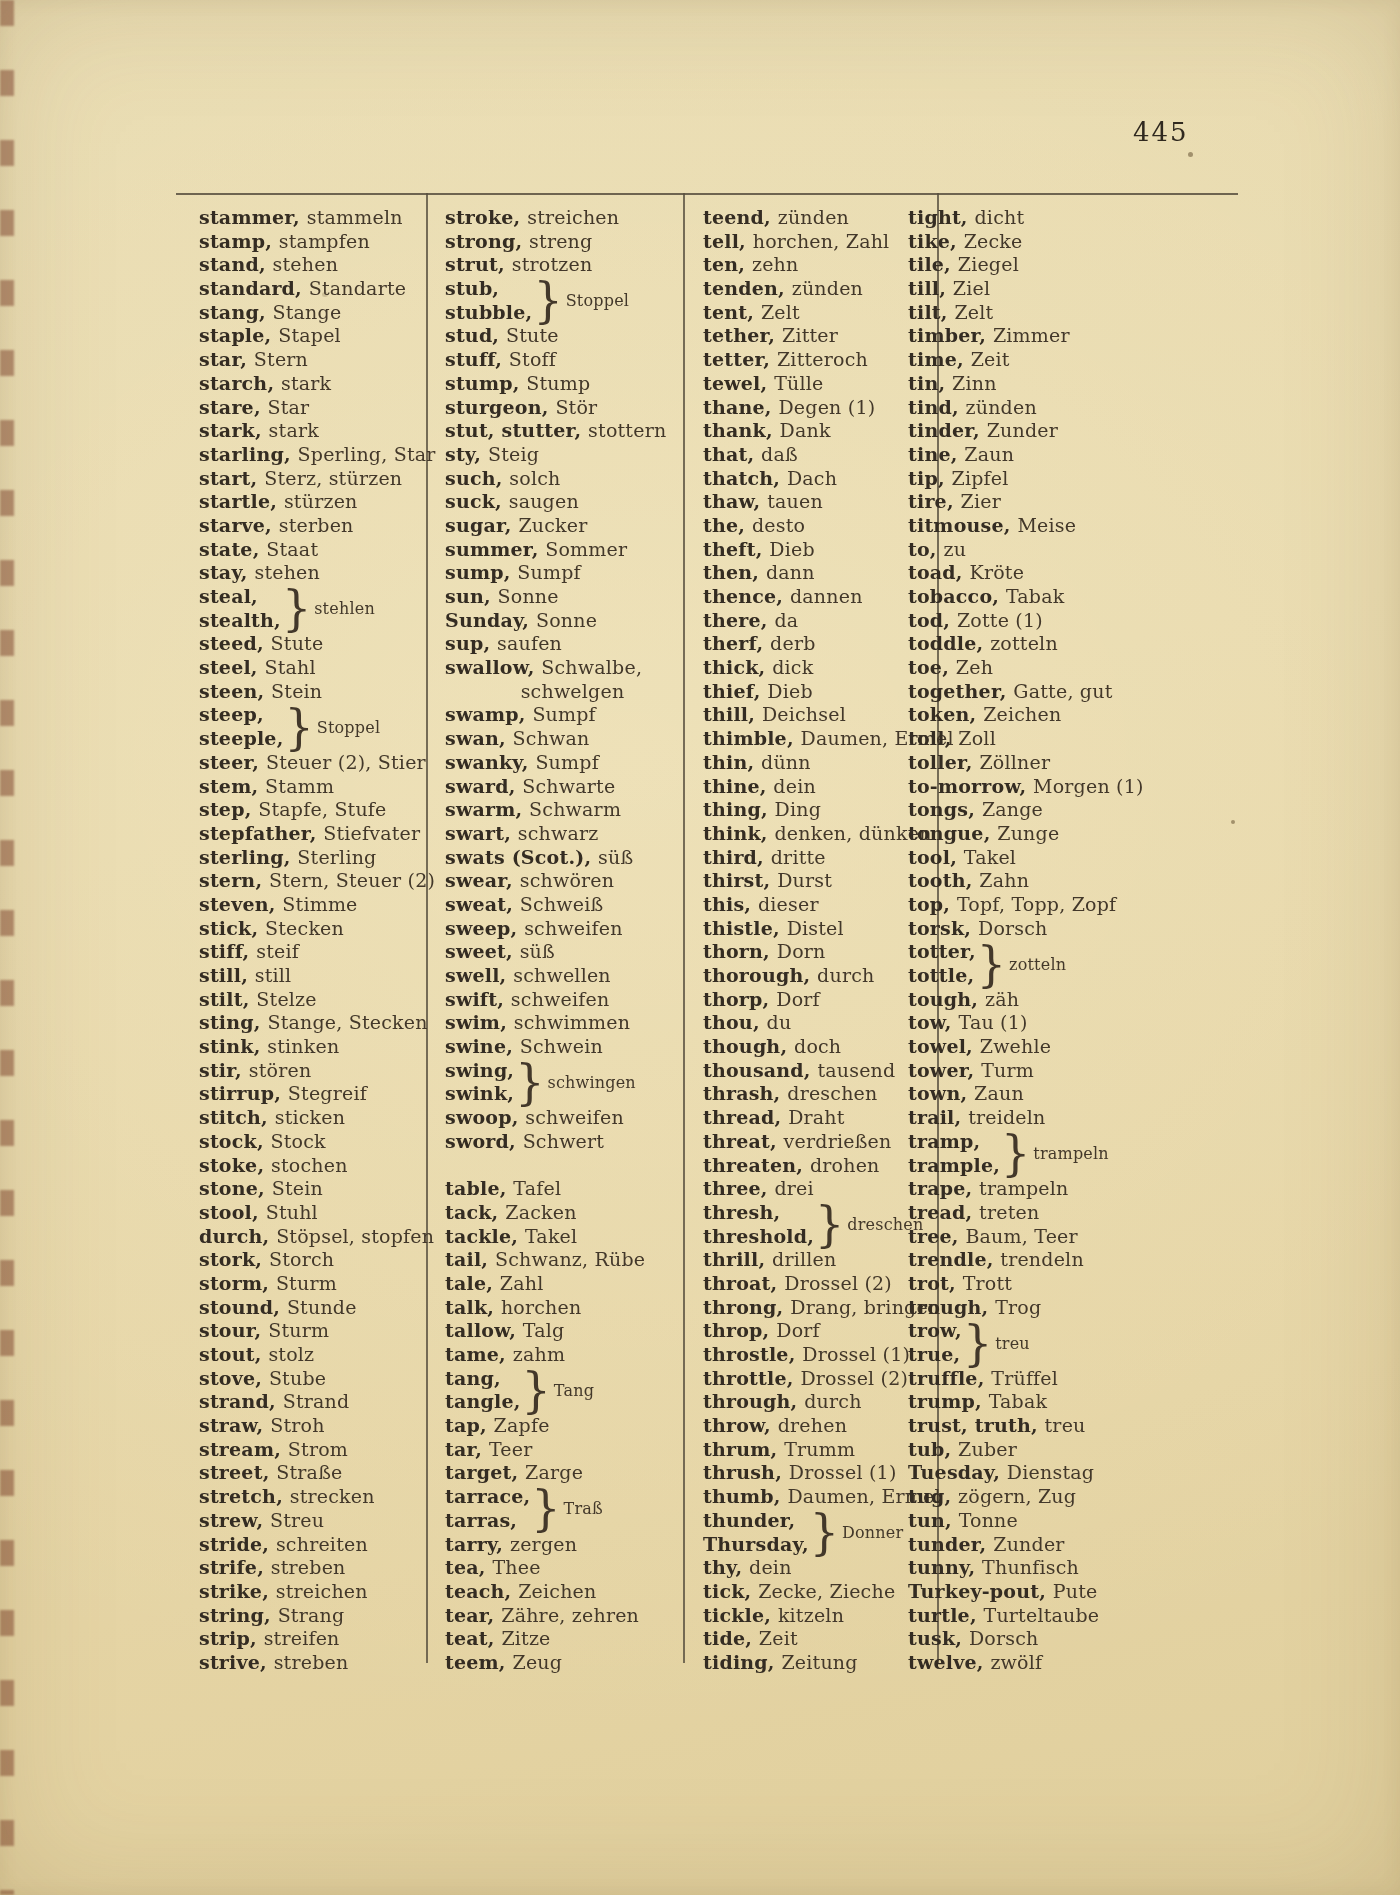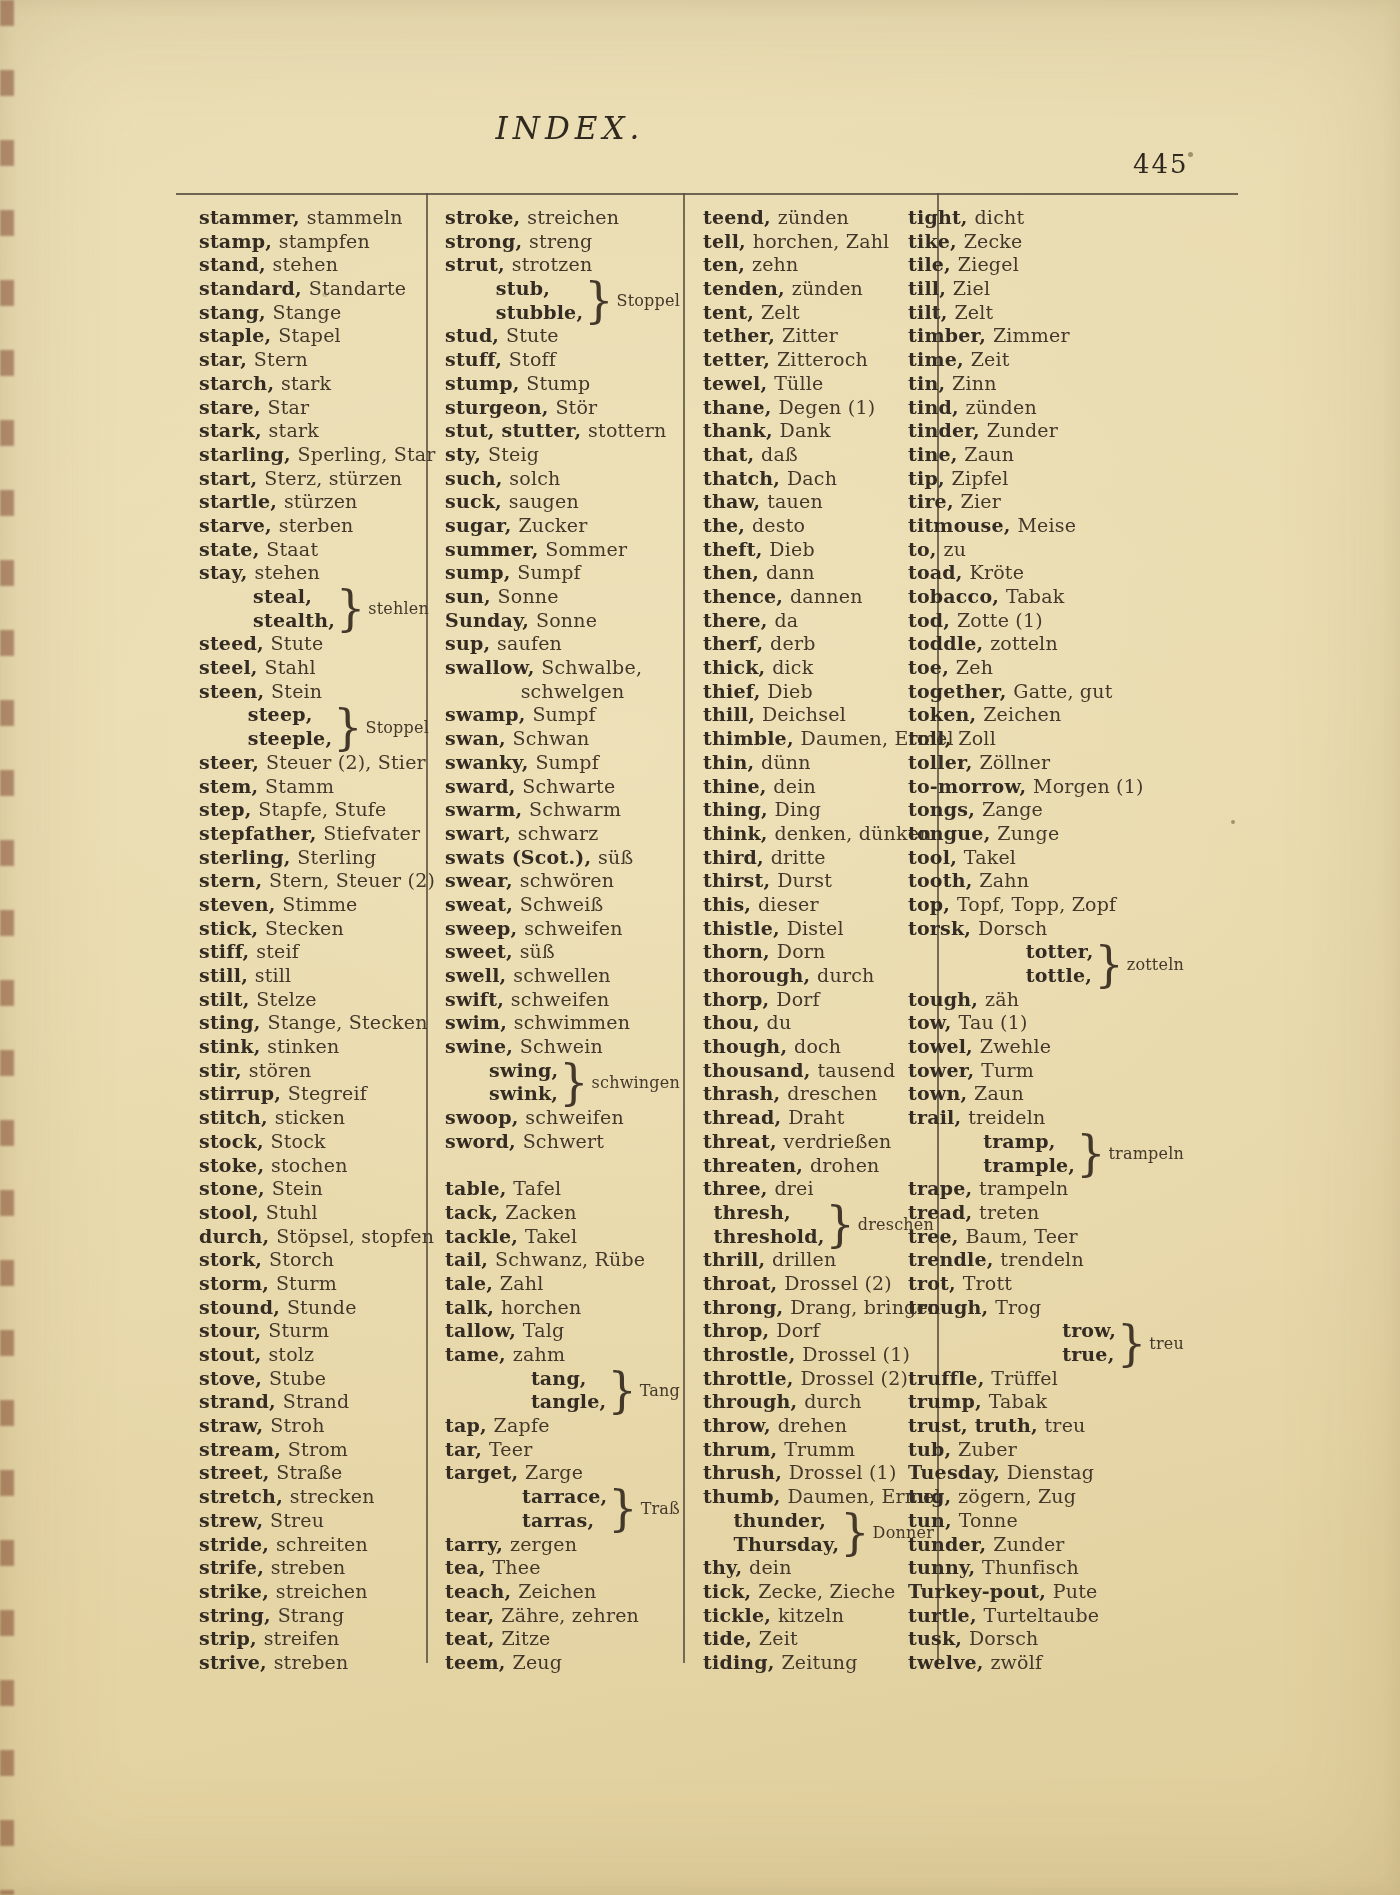--- a/index.html
+++ b/index.html
@@ -28,21 +28,21 @@
     filter:blur(1px);
     opacity:.8;
   }
   .speck{position:absolute;border-radius:50%;background:rgba(90,70,40,0.5);}
   .page-title{
     position:absolute;top:110px;left:0;width:1140px;text-align:center;
     font-style:italic;font-size:31px;letter-spacing:5px;color:#30291f;
   }
   .page-number{
     position:absolute;top:117px;left:1133px;
-    font-size:26px;letter-spacing:2px;color:#30291f;margin-top:32px;
+    font-size:26px;letter-spacing:2px;color:#30291f;
   }
   .rule-top{
     position:absolute;left:176px;top:193px;width:1062px;height:2px;
     background:#584f3e;opacity:.85;
   }
   .vrule{
     position:absolute;top:193px;height:1470px;width:2px;
     background:#584f3e;opacity:.8;
   }
   .vrule.v1{left:426px;}
@@ -51,39 +51,38 @@
   .col{position:absolute;top:206px;white-space:nowrap;}
   .col.c1{left:199px;width:230px;}
   .col.c2{left:445px;width:235px;}
   .col.c3{left:703px;width:231px;}
   .col.c4{left:908px;width:276px;}
   .line{height:23.7px;line-height:23.7px;font-size:19px;}
   .en{font-weight:bold;color:#342c22;letter-spacing:.2px;}
   .de{font-weight:normal;color:#43382a;letter-spacing:.2px;}
   .cont{padding-left:20px;text-align:center;}
   .gap{height:23.7px;}
-  .brace-entry{display:flex;align-items:center;height:47.4px;justify-content:flex-end;}
+  .brace-entry{display:flex;align-items:center;height:47.4px;}
   .brace-words{display:flex;flex-direction:column;}
   .brace-words .bw{height:23.7px;line-height:23.7px;font-size:19px;}
   .brace-glyph{
     font-size:46px;font-weight:normal;color:#43382a;
     margin:0 3px 0 1px;transform:scaleY(1.05);line-height:47px;
     font-family:"DejaVu Serif",serif;
   }
 </style>
 </head>
 <body>
 
 <div class="page">
   <div class="binding-edge"></div>
   <div class="speck" style="left:1188px;top:152px;width:5px;height:5px;"></div>
   <div class="speck" style="left:1231px;top:820px;width:4px;height:4px;"></div>
   <div class="speck" style="left:322px;top:292px;width:6px;height:5px;opacity:.4;"></div>
 
-  <div class="page-title">INDEX.</div>
   <div class="page-number">445</div>
 
   <div class="rule-top"></div>
   <div class="vrule v1"></div>
   <div class="vrule v2"></div>
   <div class="vrule v3"></div>
 
   <div class="col c1">
       <div class="line"><span class="en">stammer, </span><span class="de">stammeln</span></div>
       <div class="line"><span class="en">stamp, </span><span class="de">stampfen</span></div>

